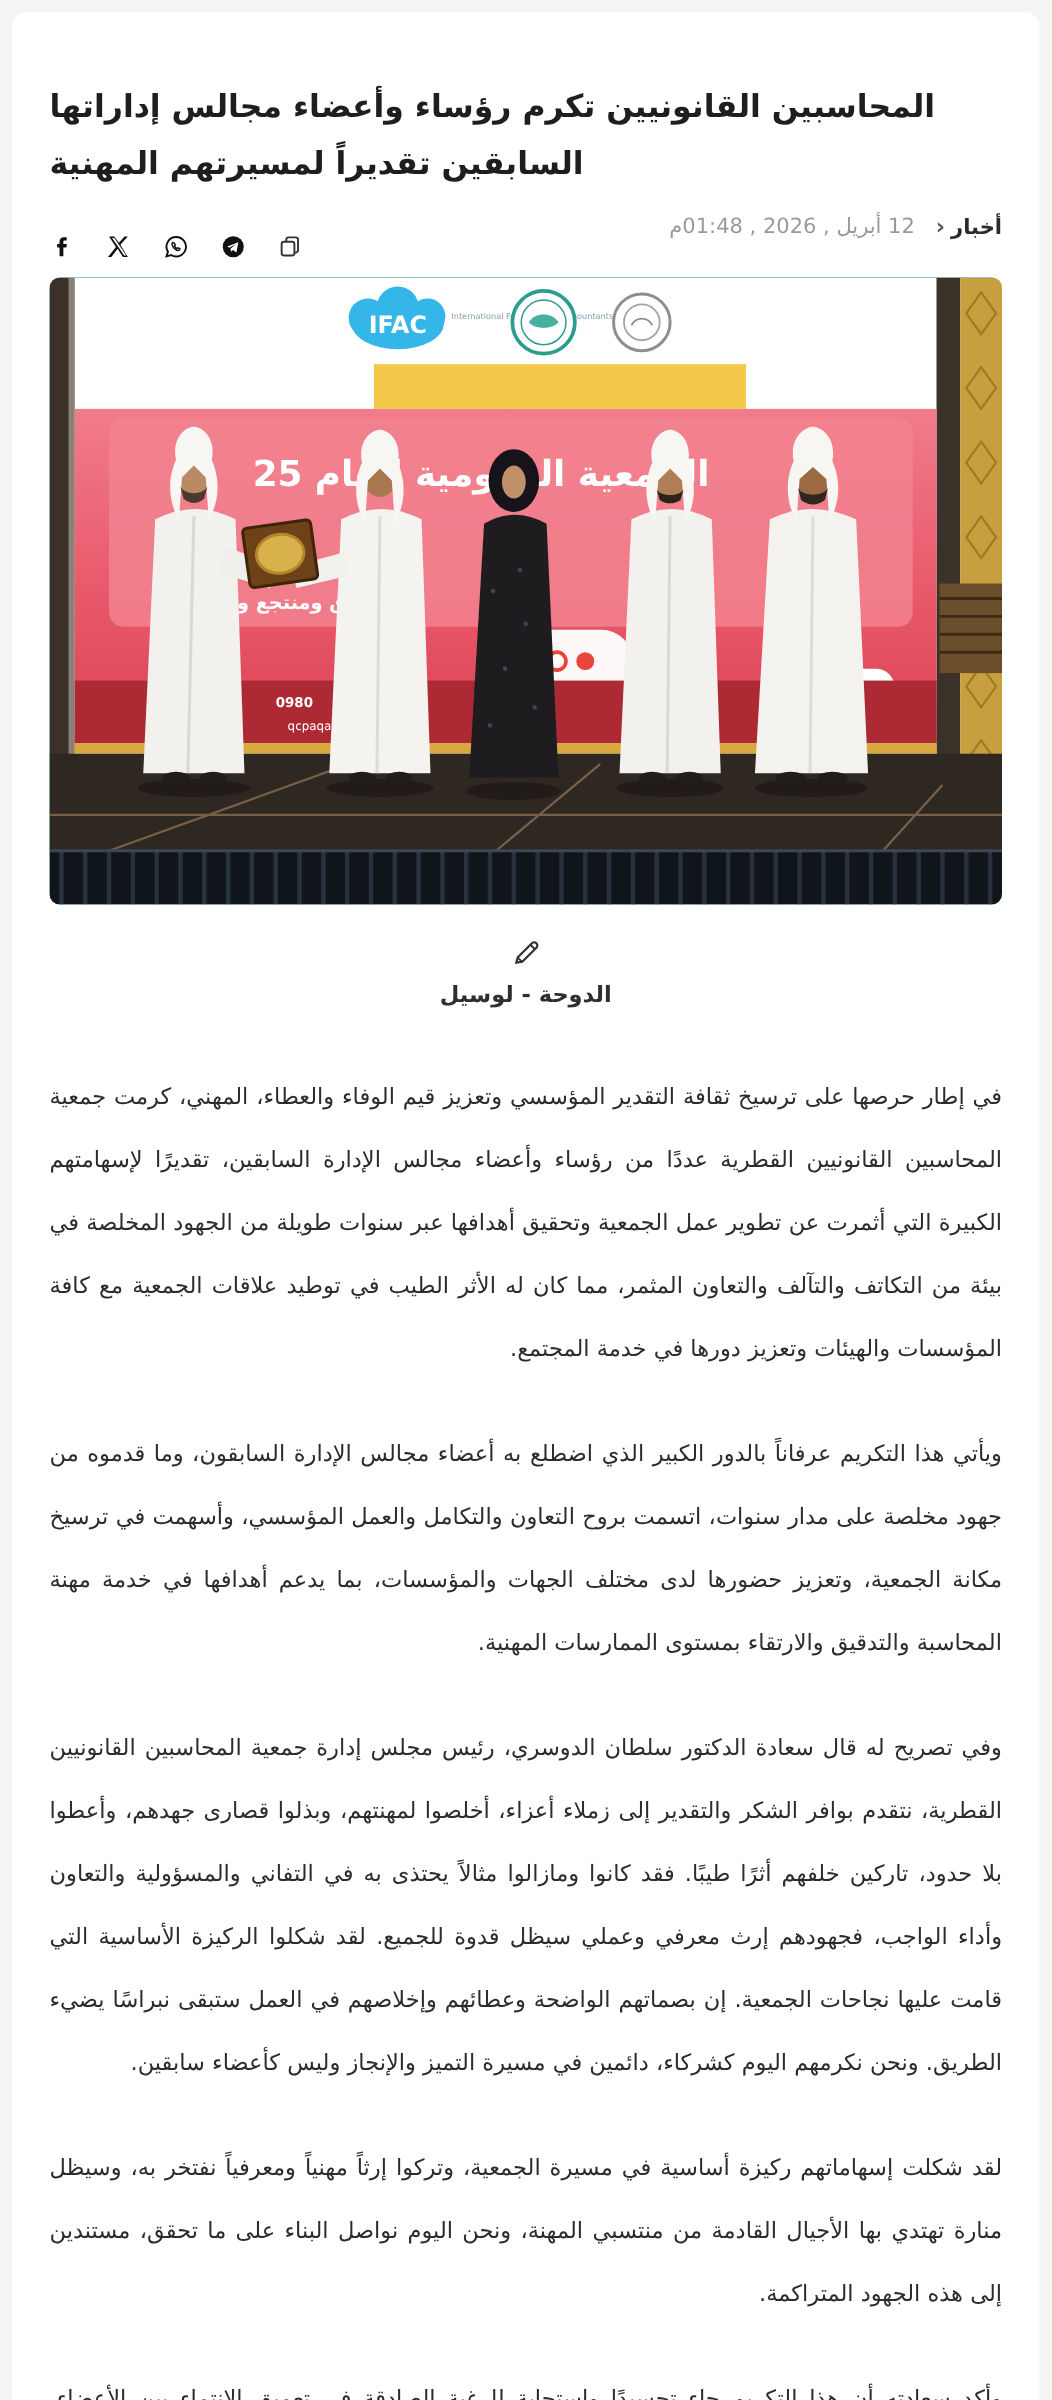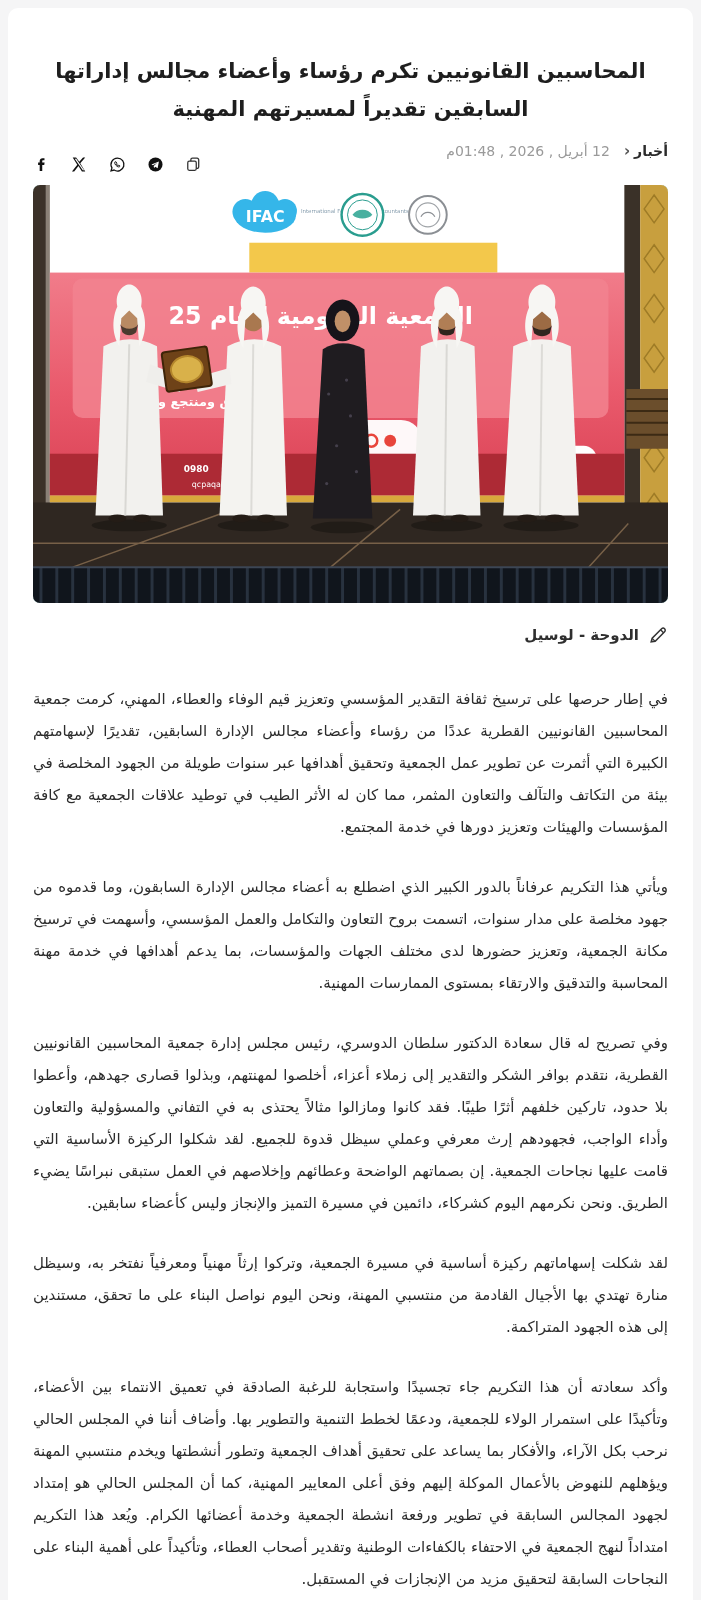--- a/index.html
+++ b/index.html
@@ -1,32 +1,32 @@
 <!DOCTYPE html>
 <html lang="ar"><head>
 <meta charset="utf-8">
 <style>
   html,body{margin:0;padding:0;background:#f5f5f6;font-family:"DejaVu Sans",sans-serif;}
   body{width:701px;min-height:1600px;}
   .card{background:#ffffff;margin:8px;border-radius:10px;padding:26px 25px 40px 25px;min-height:1510px;box-sizing:border-box;}
-  .title{direction:rtl;text-align:center;font-size:21px;line-height:38px;font-weight:bold;color:#1e1e1e;margin:18px 0 14px 0;}
+  .title{direction:rtl;text-align:left;font-size:21px;line-height:38px;font-weight:bold;color:#1e1e1e;margin:18px 0 14px 0;}
   .meta-row{display:flex;flex-direction:row-reverse;justify-content:space-between;align-items:flex-start;margin:10px 0 8px 0;}
   .crumb-wrap{direction:rtl;display:flex;align-items:center;gap:14px;font-size:14px;}
   .crumb{color:#2b2b2b;font-weight:bold;cursor:pointer;text-align:center;}
   .crumb .chev{color:#555;font-size:15px;margin-right:4px;}
   .date{color:#9a9a9a;direction:rtl;unicode-bidi:plaintext;}
   .share{display:flex;gap:21px;align-items:center;margin-top:14px;}
   .share .sicon{width:17px;height:17px;display:inline-block;cursor:pointer;}
   .share svg{width:100%;height:100%;display:block;}
   .photo-wrap{margin-top:12px;border-radius:7px;overflow:hidden;height:418px;background:#0f766e;}
   .photo-wrap svg{display:block;width:100%;height:100%;}
-  .caption{direction:rtl;text-align:right;display:flex;flex-direction:row;justify-content:flex-start;align-items:center;gap:9px;margin-top:22px;color:#2f2f2f;font-size:15px;font-weight:600;}
+  .caption{direction:rtl;text-align:right;display:flex;flex-direction:column;justify-content:flex-start;align-items:center;gap:9px;margin-top:22px;color:#2f2f2f;font-size:15px;font-weight:600;}
   .caption .pen{width:20px;height:20px;}
   .body-text{margin-top:38px;}
-  .body-text p{direction:rtl;text-align:justify;text-align-last:right;font-size:15px;line-height:32px;color:#2c2c2c;margin:0 0 28px 0;}
+  .body-text p{direction:rtl;text-align:justify;text-align-last:right;font-size:15px;line-height:42px;color:#2c2c2c;margin:0 0 28px 0;}
 </style>
 </head>
 <body>
 
 <div class="card">
 
   <h1 class="title">المحاسبين القانونيين تكرم رؤساء وأعضاء مجالس إداراتها السابقين تقديراً لمسيرتهم المهنية</h1>
 
   <div class="meta-row">
     <div class="crumb-wrap">

